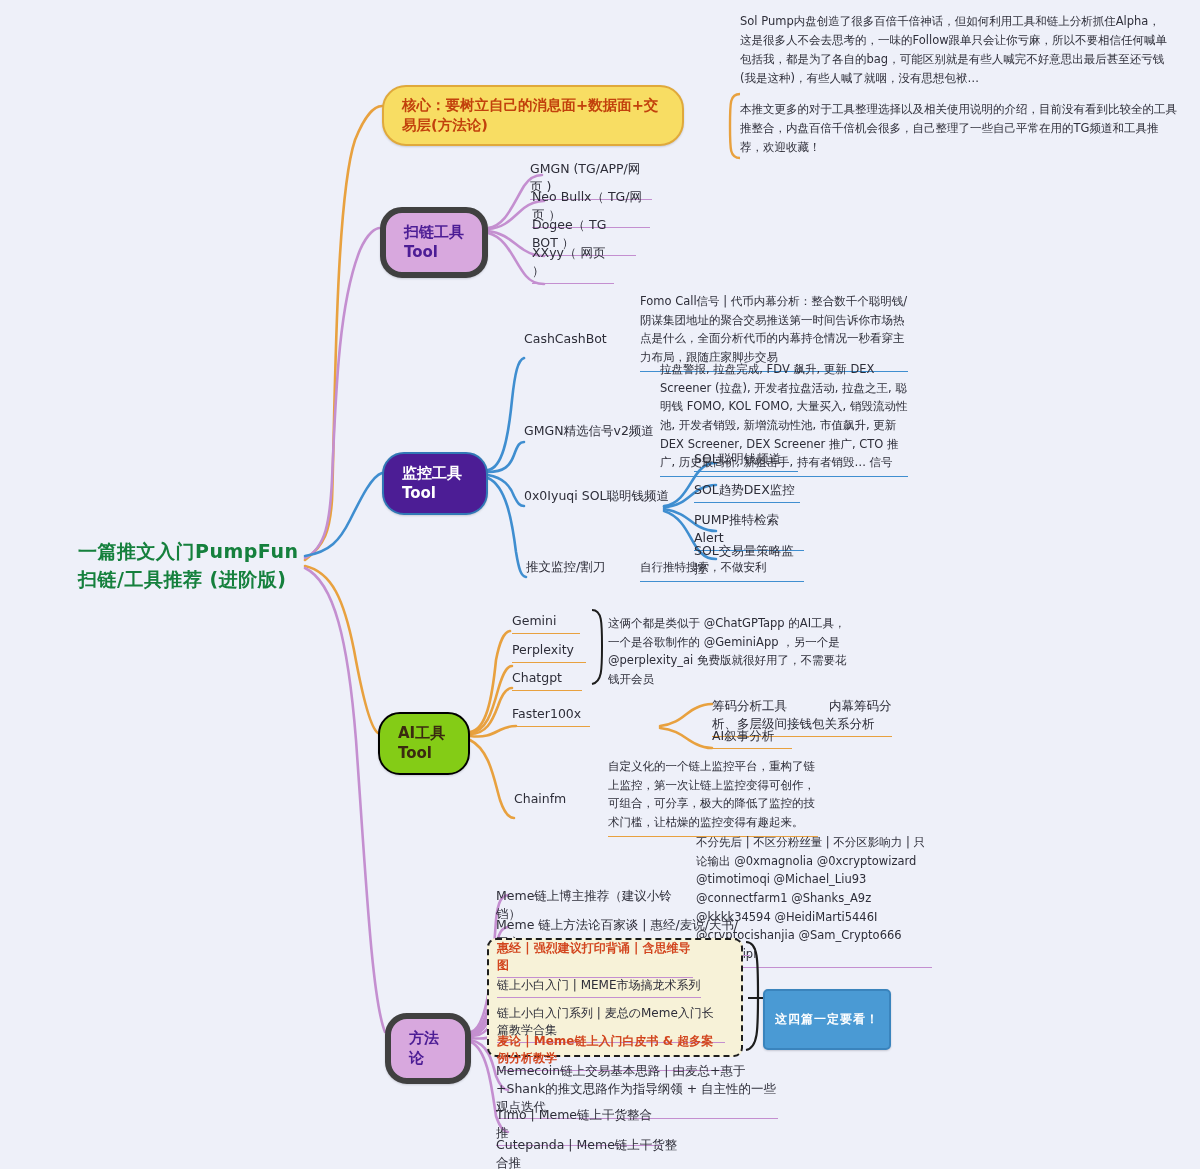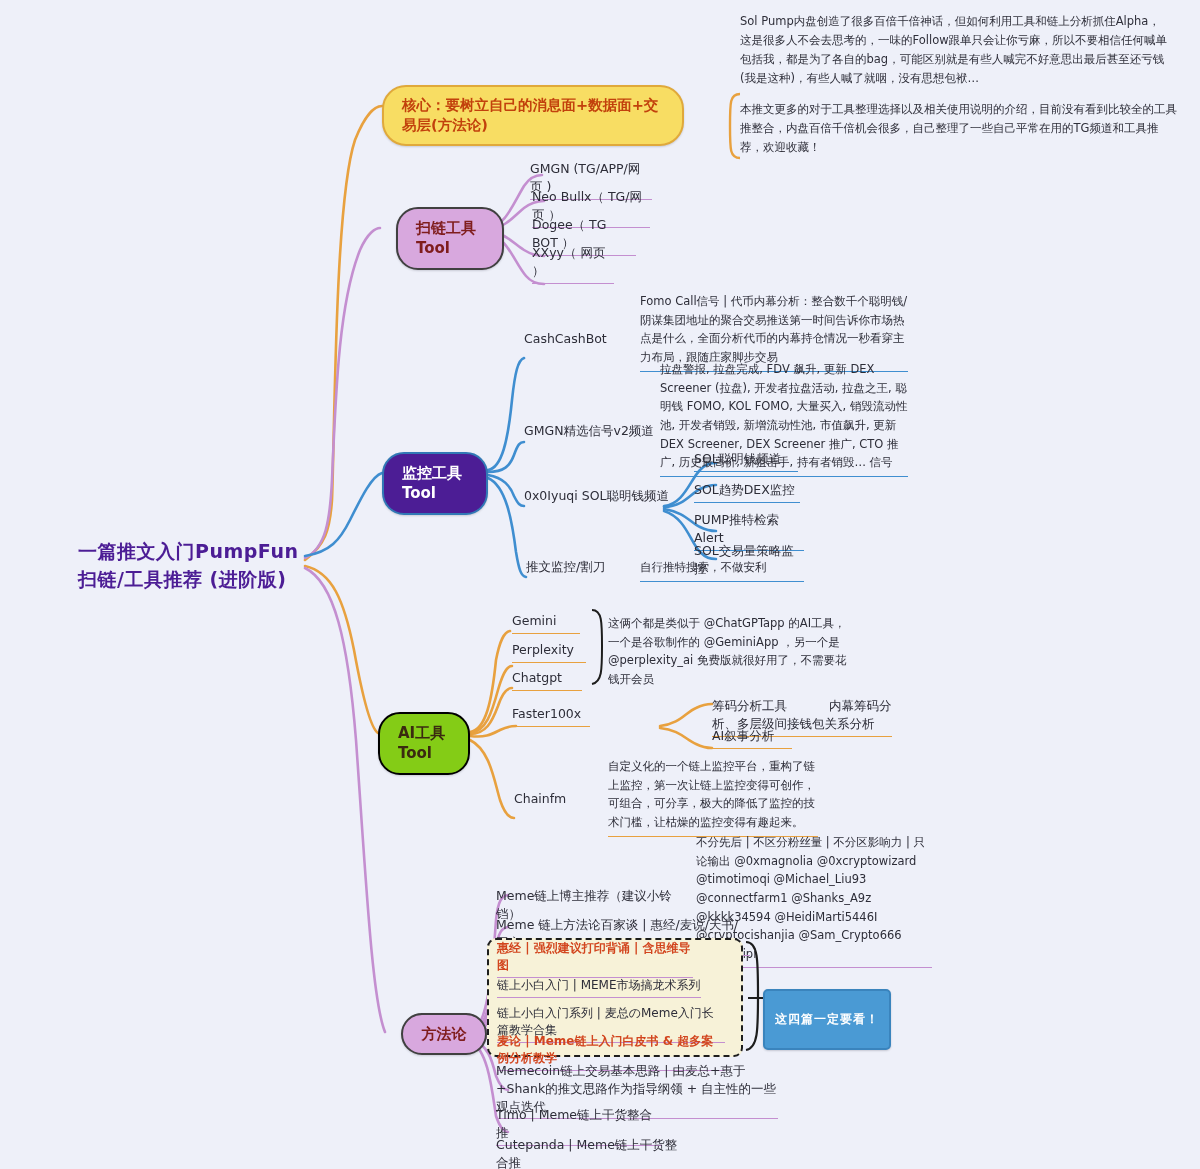--- a/index.html
+++ b/index.html
@@ -12,40 +12,40 @@
   }
   #canvas{position:absolute;inset:0;}
   svg.links{position:absolute;left:0;top:0;width:1200px;height:1169px;pointer-events:none;}
 
   .node{position:absolute;box-sizing:border-box;}
 
   
   .root-title{
     left:78px;top:538px;width:300px;
     font-size:19px;font-weight:bold;line-height:1.45;
-    letter-spacing:.5px;color:#4c1d95;
+    letter-spacing:.5px;color:#15803d;
   }
 
   
   .pill{
     border-radius:22px;
     padding:9px 18px;
     font-size:15px;font-weight:bold;
     color:#2c2c38;
     display:flex;align-items:center;justify-content:center;
     line-height:1.35;
     box-shadow:0 1px 2px rgba(40,40,60,.18);
   }
   .pill.core{
     left:382px;top:85px;width:302px;
     background:#f8dd63;border:2px solid #e0a93b;
     color:#c2410c;text-align:left;justify-content:flex-start;
     font-size:14.5px;border-radius:24px;
   }
-  .pill.purple{background:#d8a8de;border:2px solid #404040;color:#7f1d1d;margin-left:16px;}
+  .pill.purple{background:#d8a8de;border:6px solid #404040;color:#4c1d95;}
   .pill.blue{background:#4c1d95;border:2px solid #3178b5;color:#ffffff;}
   .pill.orange{background:#84cc16;border:2px solid #000000;color:#3a2a10;}
 
   .pill-scan{left:380px;top:207px;width:108px;}
   .pill-monitor{left:382px;top:452px;width:106px;}
   .pill-ai{left:378px;top:712px;width:92px;}
   .pill-method{left:385px;top:1013px;width:86px;}
 
   
   .leaf{

